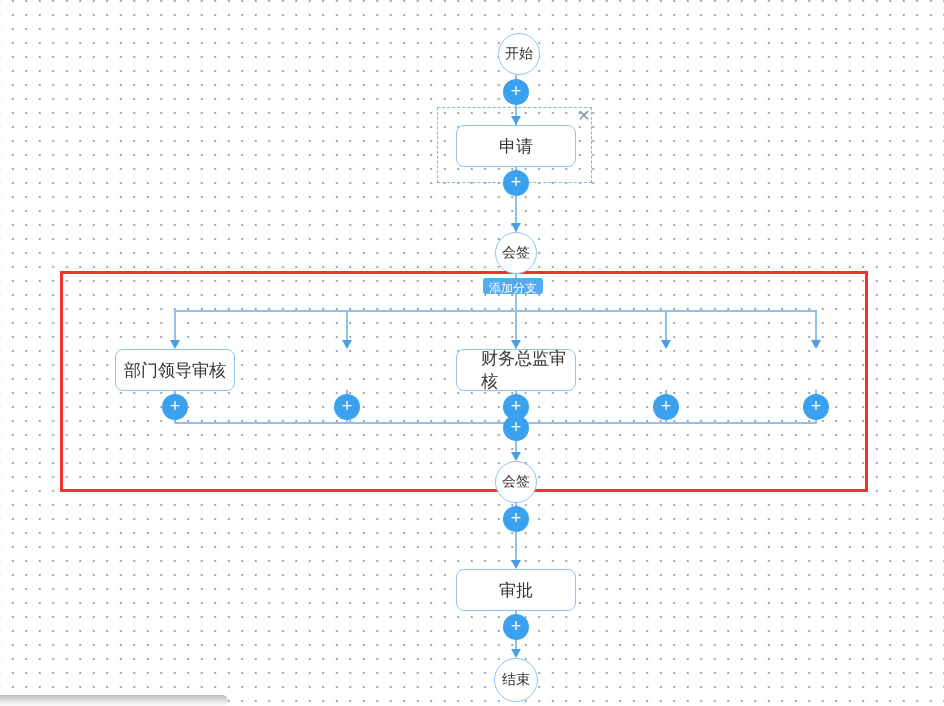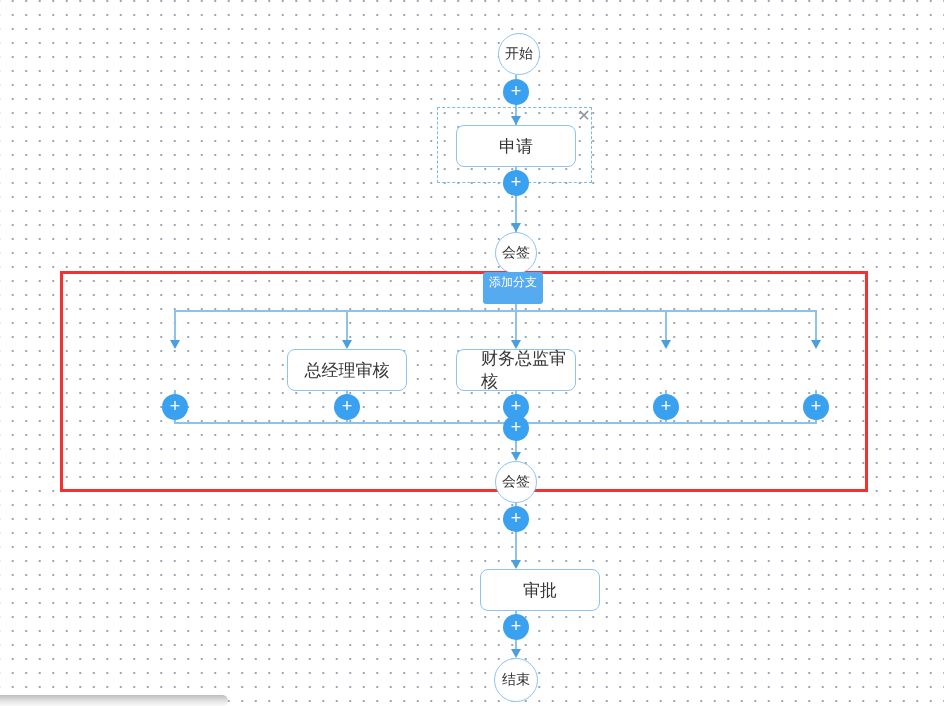--- a/index.html
+++ b/index.html
@@ -44,21 +44,21 @@
   .selection-box{
     position:absolute;left:437px;top:107px;width:155px;height:76px;
     border:1px dashed #7cb9e8;box-sizing:border-box;z-index:1;
   }
   .close-icon{
     position:absolute;left:574px;top:106px;width:20px;height:20px;
     color:#8b929c;font-size:16px;line-height:20px;text-align:center;
     z-index:5;cursor:pointer;
   }
   .branch-label{
-    position:absolute;left:483px;top:272px;width:60px;height:32px;
+    position:absolute;left:483px;top:278px;width:60px;height:16px;
     background:#55aaf0;border-radius:3px;color:#fff;font-size:12px;
     text-align:center;line-height:20px;z-index:4;cursor:pointer;
   }
   .red-rect{
     position:absolute;left:60px;top:271px;width:808px;height:221px;
     border:3px solid #f43131;box-sizing:border-box;z-index:3;
     pointer-events:none;
   }
   .hscrollbar{
     position:absolute;left:0;top:695px;width:228px;height:11px;
@@ -106,25 +106,25 @@
   <div class="selection-box"></div>
   <div class="close-icon">✕</div>
 
   <div class="red-rect"></div>
 
   <div class="circle-node" style="left:498px;top:33px;text-align:right;">开始</div>
   <div class="rect-node" style="left:456px;top:125px;">申请</div>
   <div class="circle-node" style="left:495px;top:232px;">会签</div>
   <div class="branch-label">添加分支</div>
 
-  <div class="rect-node" style="left:287px;top:349px;">总经理审核</div>
+  <div class="rect-node" style="left:115px;top:349px;">部门领导审核</div>
   <div class="rect-node" style="left:456px;top:349px;padding-left:24px;">财务总监审核</div>
 
   <div class="circle-node" style="left:495px;top:461px;">会签</div>
-  <div class="rect-node" style="left:456px;top:569px;margin-left:24px;">审批</div>
+  <div class="rect-node" style="left:456px;top:569px;">审批</div>
   <div class="circle-node" style="left:494px;top:658px;width:44px;height:44px;">结束</div>
 
   <div class="plus" style="left:503px;top:79px;">+</div>
   <div class="plus" style="left:503px;top:170px;">+</div>
   <div class="plus" style="left:162px;top:394px;">+</div>
   <div class="plus" style="left:334px;top:394px;">+</div>
   <div class="plus" style="left:503px;top:394px;">+</div>
   <div class="plus" style="left:653px;top:394px;">+</div>
   <div class="plus" style="left:803px;top:394px;">+</div>
   <div class="plus" style="left:503px;top:415px;">+</div>

